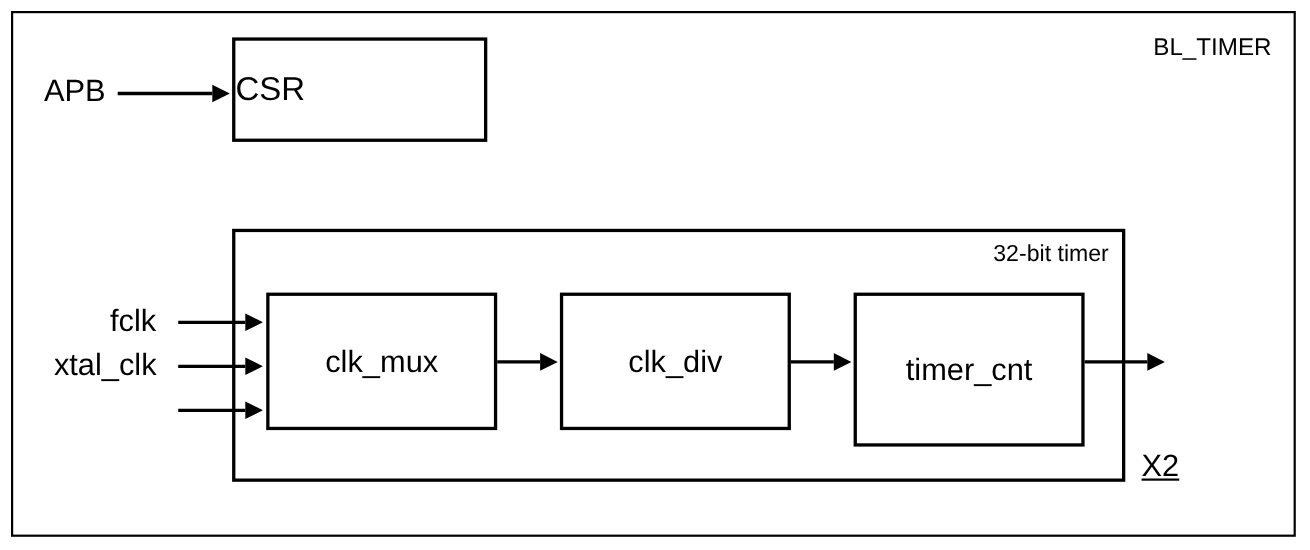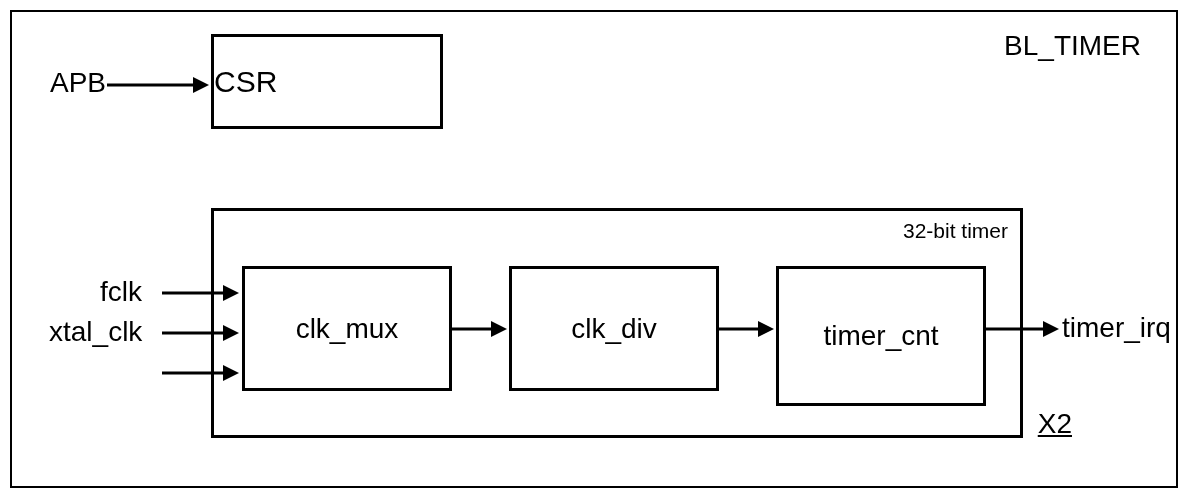--- a/index.html
+++ b/index.html
@@ -15,40 +15,40 @@
     position: absolute;
     left: 10px;
     top: 10px;
     width: 1168px;
     height: 478px;
     border: 2px solid #000;
     box-sizing: border-box;
   }
   .title-label {
     position: absolute;
-    right: 35px;
+    right: 20px;
     top: 18px;
-    font-size: 28px;
+    font-size: 22px;
   }
   .csr-box {
     position: absolute;
     left: 199px;
     top: 22px;
     width: 232px;
     height: 95px;
     border: 3px solid #000;
     box-sizing: border-box;
     display: flex;
     align-items: center;
     justify-content: flex-start;
     font-size: 30px;
   }
   .apb-label {
     position: absolute;
-    left: 38px;
+    left: 28px;
     top: 55px;
     font-size: 28px;
   }
   .timer-box {
     position: absolute;
     left: 199px;
     top: 196px;
     width: 812px;
     height: 230px;
     border: 3px solid #000;
@@ -150,14 +150,13 @@
     </div>
 
     <svg class="arrow-svg" style="left:772px; top:115px;" width="90" height="20">
       <line x1="0" y1="3" x2="57" y2="3" stroke="#000" stroke-width="3"></line>
       <polygon points="57,-5 57,11 73,3" fill="#000"></polygon>
     </svg>
 
     <div class="x2-label">X2</div>
   </div>
 
-  <div class="output-label" style="left:1050px; top:300px;">timer_irq</div>
 </div>
 
 </body></html>

